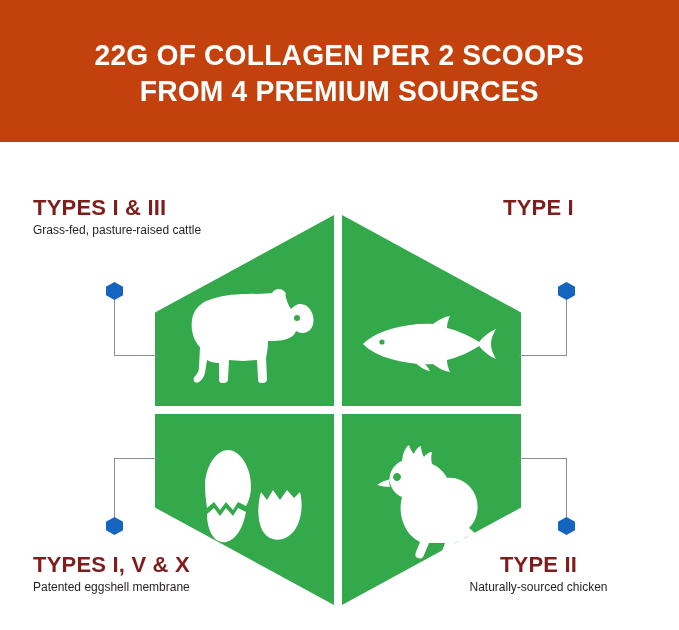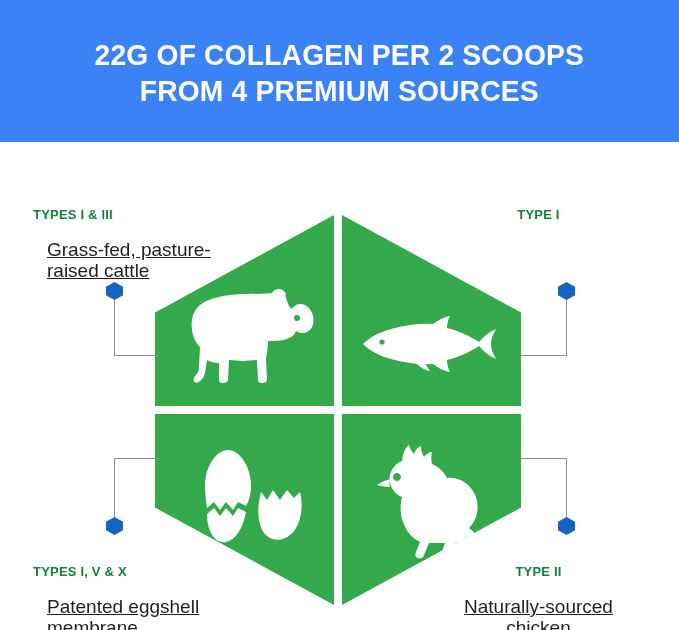--- a/index.html
+++ b/index.html
@@ -15,21 +15,21 @@
     overflow: hidden;
   }
 
   
   .banner {
     position: absolute;
     left: 0;
     top: 0;
     width: 679px;
     height: 142px;
-    background: #3b82f6;
+    background: #c2410c;
     display: flex;
     flex-direction: column;
     align-items: center;
     justify-content: center;
     box-sizing: border-box;
     padding-top: 4px;
   }
   .banner-line {
     color: #ffffff;
     font-weight: bold;
@@ -104,33 +104,32 @@
     background: #1565c0;
     clip-path: polygon(50% 0%, 100% 26%, 100% 74%, 50% 100%, 0% 74%, 0% 26%);
   }
 
   
   .label {
     position: absolute;
     width: 215px;
   }
   .label-title {
-    color: #15803d;
+    color: #7f1d1d;
     font-weight: bold;
-    font-size: 13px;
+    font-size: 22px;
     line-height: 20px;
     letter-spacing: 0.2px;
-    margin: 11px 0 2px 0;
+    margin: 4px 0 2px 0;
   }
   .label-desc {
     color: #231f20;
-    font-size: 19px;
+    font-size: 12px;
     line-height: 21px;
-    margin: 14px;
-    text-decoration: underline;
+    margin: 0;
   }
   .label-left  { text-align: left; }
   .label-right { text-align: center; }
 
   .label-tl { left: 33px;  top: 52px; }
   .label-tr { left: 431px; top: 52px; }
   .label-bl { left: 33px;  top: 409px; }
   .label-br { left: 431px; top: 409px; }
 </style>
 </head>

